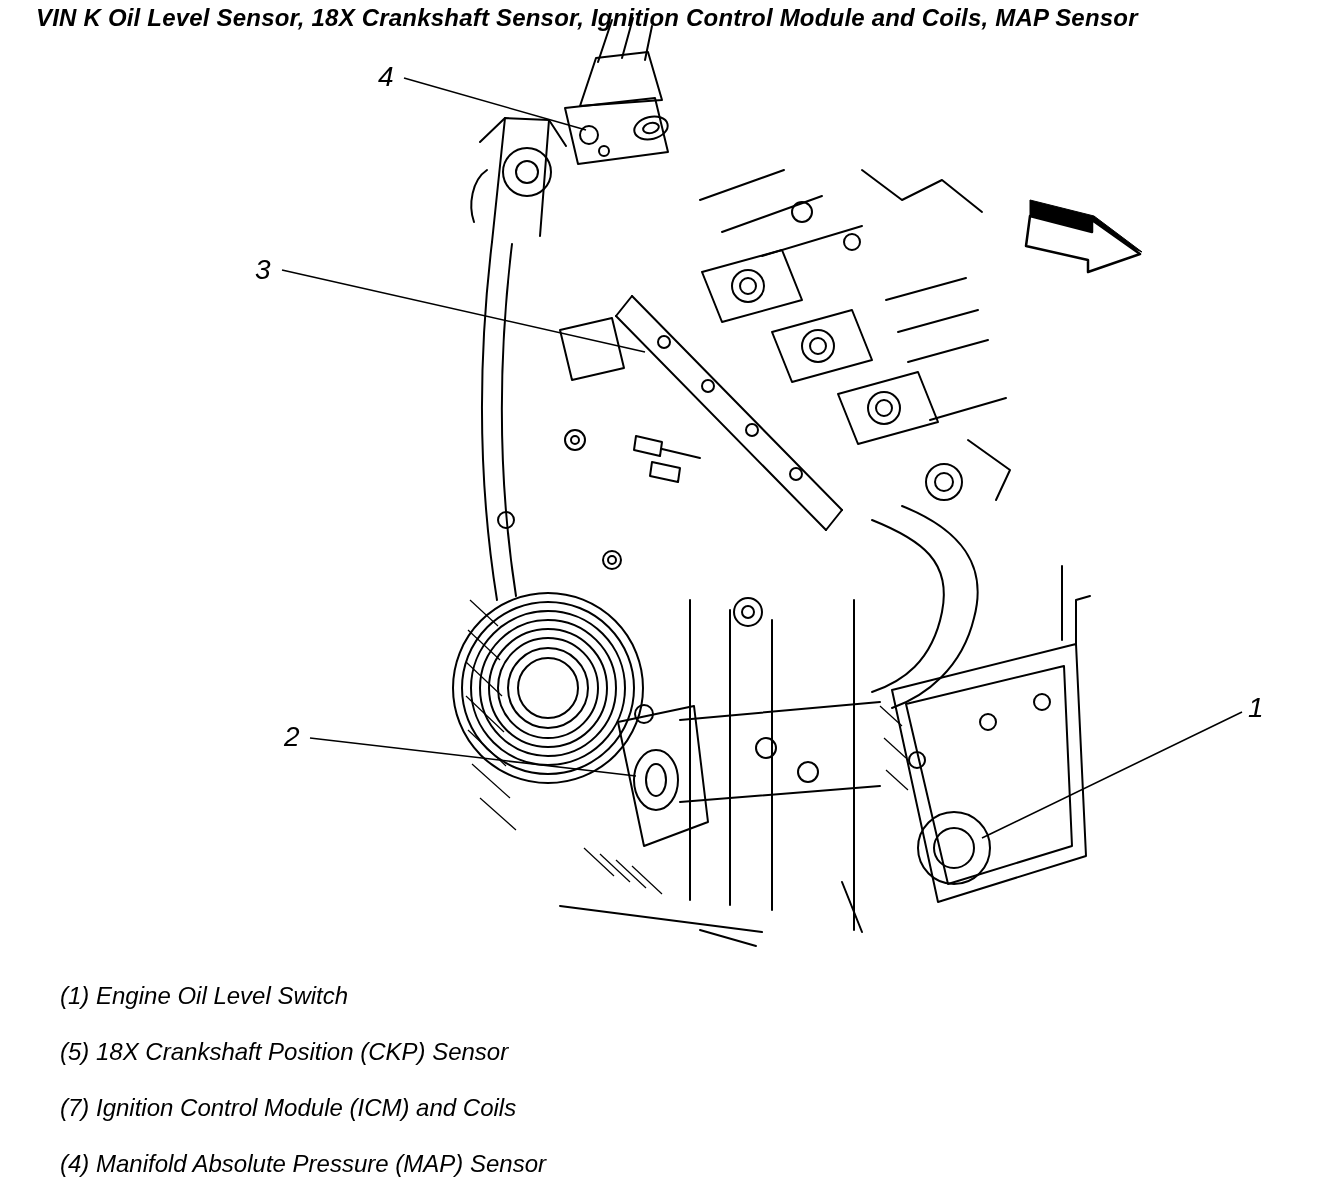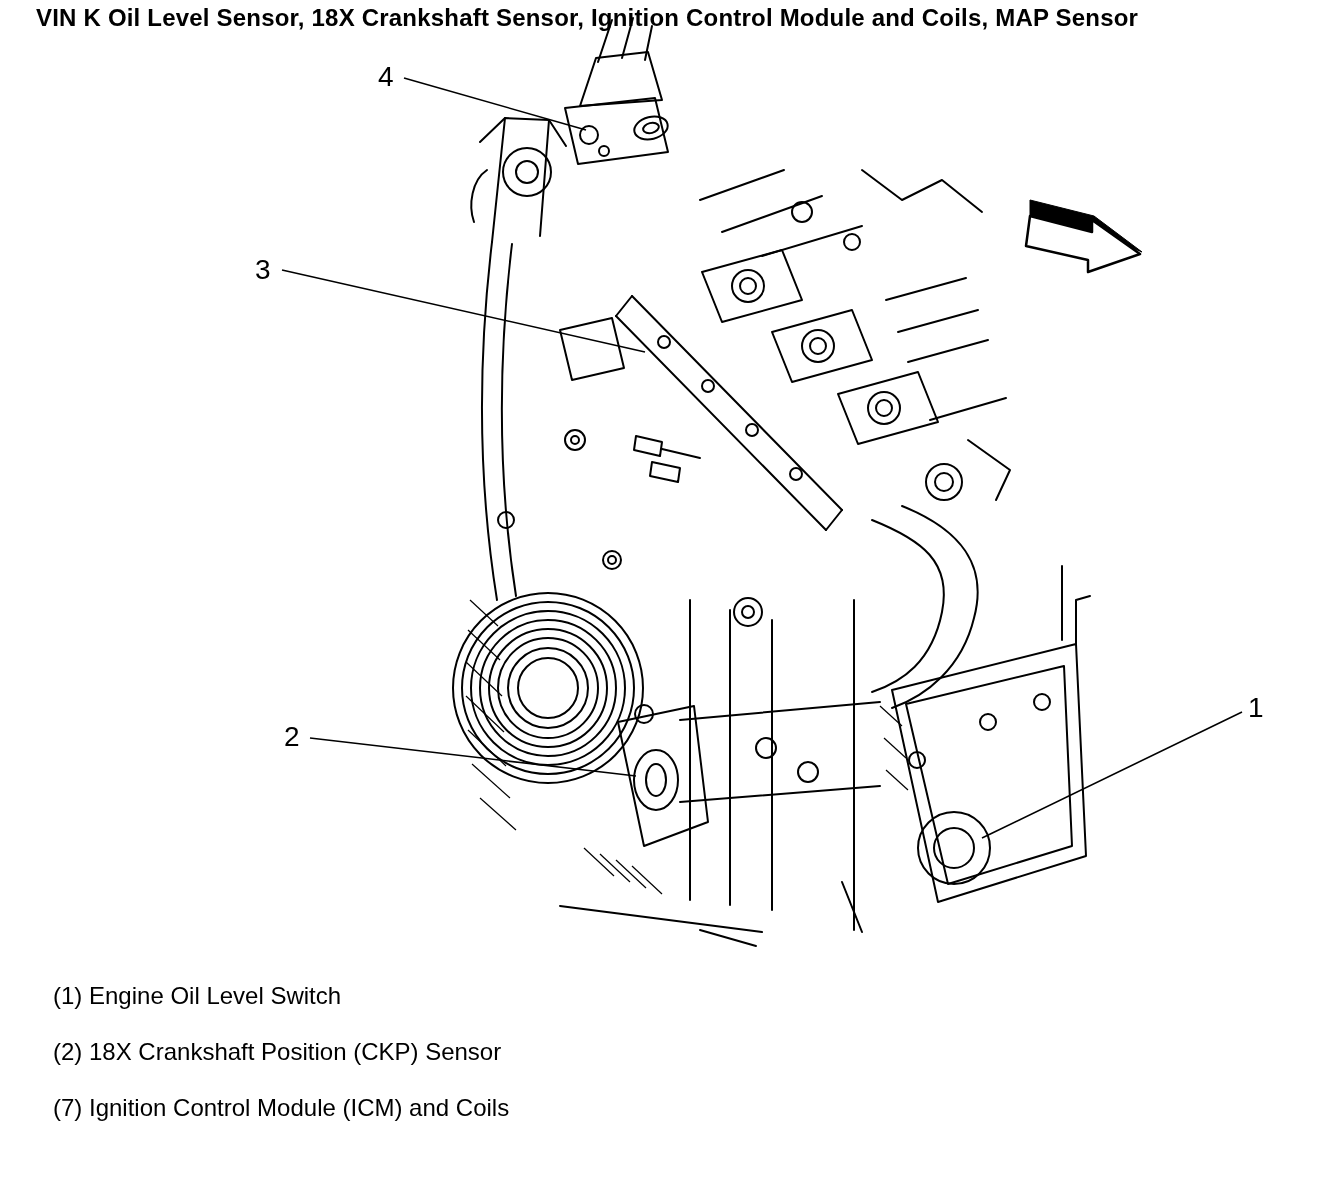--- a/index.html
+++ b/index.html
@@ -8,41 +8,42 @@
     background: #ffffff;
     font-family: "Liberation Sans", "DejaVu Sans", sans-serif;
     color: #000000;
   }
   .page {
     position: relative;
     width: 1328px;
     height: 1192px;
     background: #ffffff;
     overflow: hidden;
+    font-style: italic;
   }
   .title {
     position: absolute;
     left: 36px;
     top: 4px;
     width: 1260px;
     font-size: 24px;
     font-weight: bold;
     letter-spacing: 0.2px;
     white-space: nowrap;
   }
   .diagram-svg {
     position: absolute;
     left: 0;
     top: 0;
     width: 1328px;
     height: 1192px;
   }
   .legend {
     position: absolute;
-    left: 53px;
+    left: 60px;
     top: 968px;
   }
   .legend-item {
     font-size: 24px;
     line-height: 56px;
     height: 56px;
     white-space: nowrap;
   }
   svg text.callout {
     font-family: "Liberation Sans", "DejaVu Sans", sans-serif;
@@ -200,17 +201,18 @@
     </g>
 
     <text class="callout" x="378" y="86">4</text>
     <text class="callout" x="255" y="279">3</text>
     <text class="callout" x="284" y="746">2</text>
     <text class="callout" x="1248" y="717">1</text>
   </svg>
 
   <div class="legend">
     <div class="legend-item">(1) Engine Oil Level Switch</div>
-    <div class="legend-item">(2) 18X Crankshaft Position (CKP) Sensor</div>
+    <div class="legend-item">(5) 18X Crankshaft Position (CKP) Sensor</div>
     <div class="legend-item">(7) Ignition Control Module (ICM) and Coils</div>
+    <div class="legend-item">(4) Manifold Absolute Pressure (MAP) Sensor</div>
   </div>
 
 </div>
 
 </body></html>

